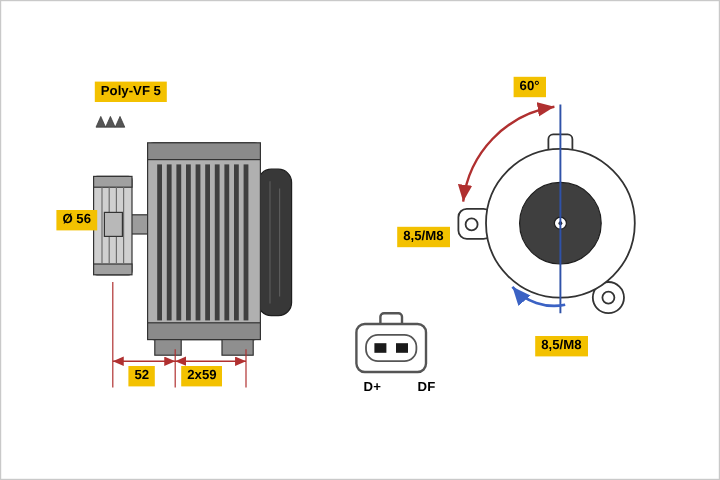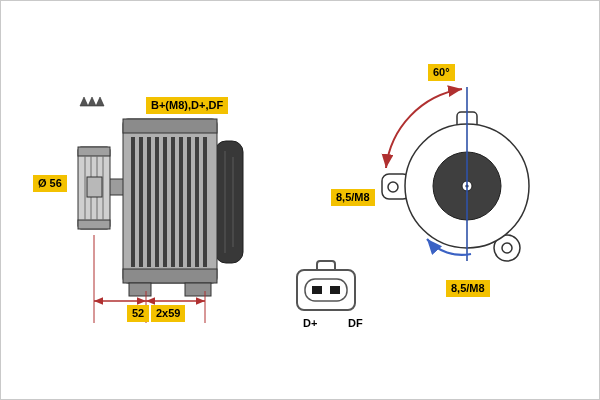--- a/index.html
+++ b/index.html
@@ -104,23 +104,23 @@
       <circle cx="506" cy="247" r="5" fill="#fff" stroke="#333" stroke-width="1.5"></circle>
 
       <path d="M466,86 V260" stroke="#2f52a8" stroke-width="1.6" fill="none"></path>
 
       <path d="M461,88 A90,90 0 0 0 385,167" stroke="#b03030" stroke-width="2" fill="none" marker-start="url(#arrRed)" marker-end="url(#arrRed)"></path>
 
       <path d="M470,253 A46,46 0 0 1 426,238" stroke="#3b62c4" stroke-width="2.2" fill="none" marker-end="url(#arrBlue)"></path>
     </g>
   </svg>
 
-  <div class="ylabel" style="left:145px;top:96px;">B+(M8),D+,DF</div>
-  <div class="ylabel" style="left:32px;top:174px;">Ø 56</div>
-  <div class="ylabel" style="left:106px;top:304px;margin-left:20px;">52</div>
+  <div class="ylabel" style="left:78px;top:67px;">Poly-VF 5</div>
+  <div class="ylabel" style="left:46px;top:174px;">Ø 56</div>
+  <div class="ylabel" style="left:106px;top:304px;">52</div>
   <div class="ylabel" style="left:150px;top:304px;">2x59</div>
   <div class="ylabel" style="left:427px;top:63px;">60°</div>
   <div class="ylabel" style="left:330px;top:188px;">8,5/M8</div>
   <div class="ylabel" style="left:445px;top:279px;">8,5/M8</div>
 
   <div class="plabel" style="left:302px;top:316px;">D+</div>
   <div class="plabel" style="left:331px;top:316px;margin-left:16px;">DF</div>
 
 </div>
 

